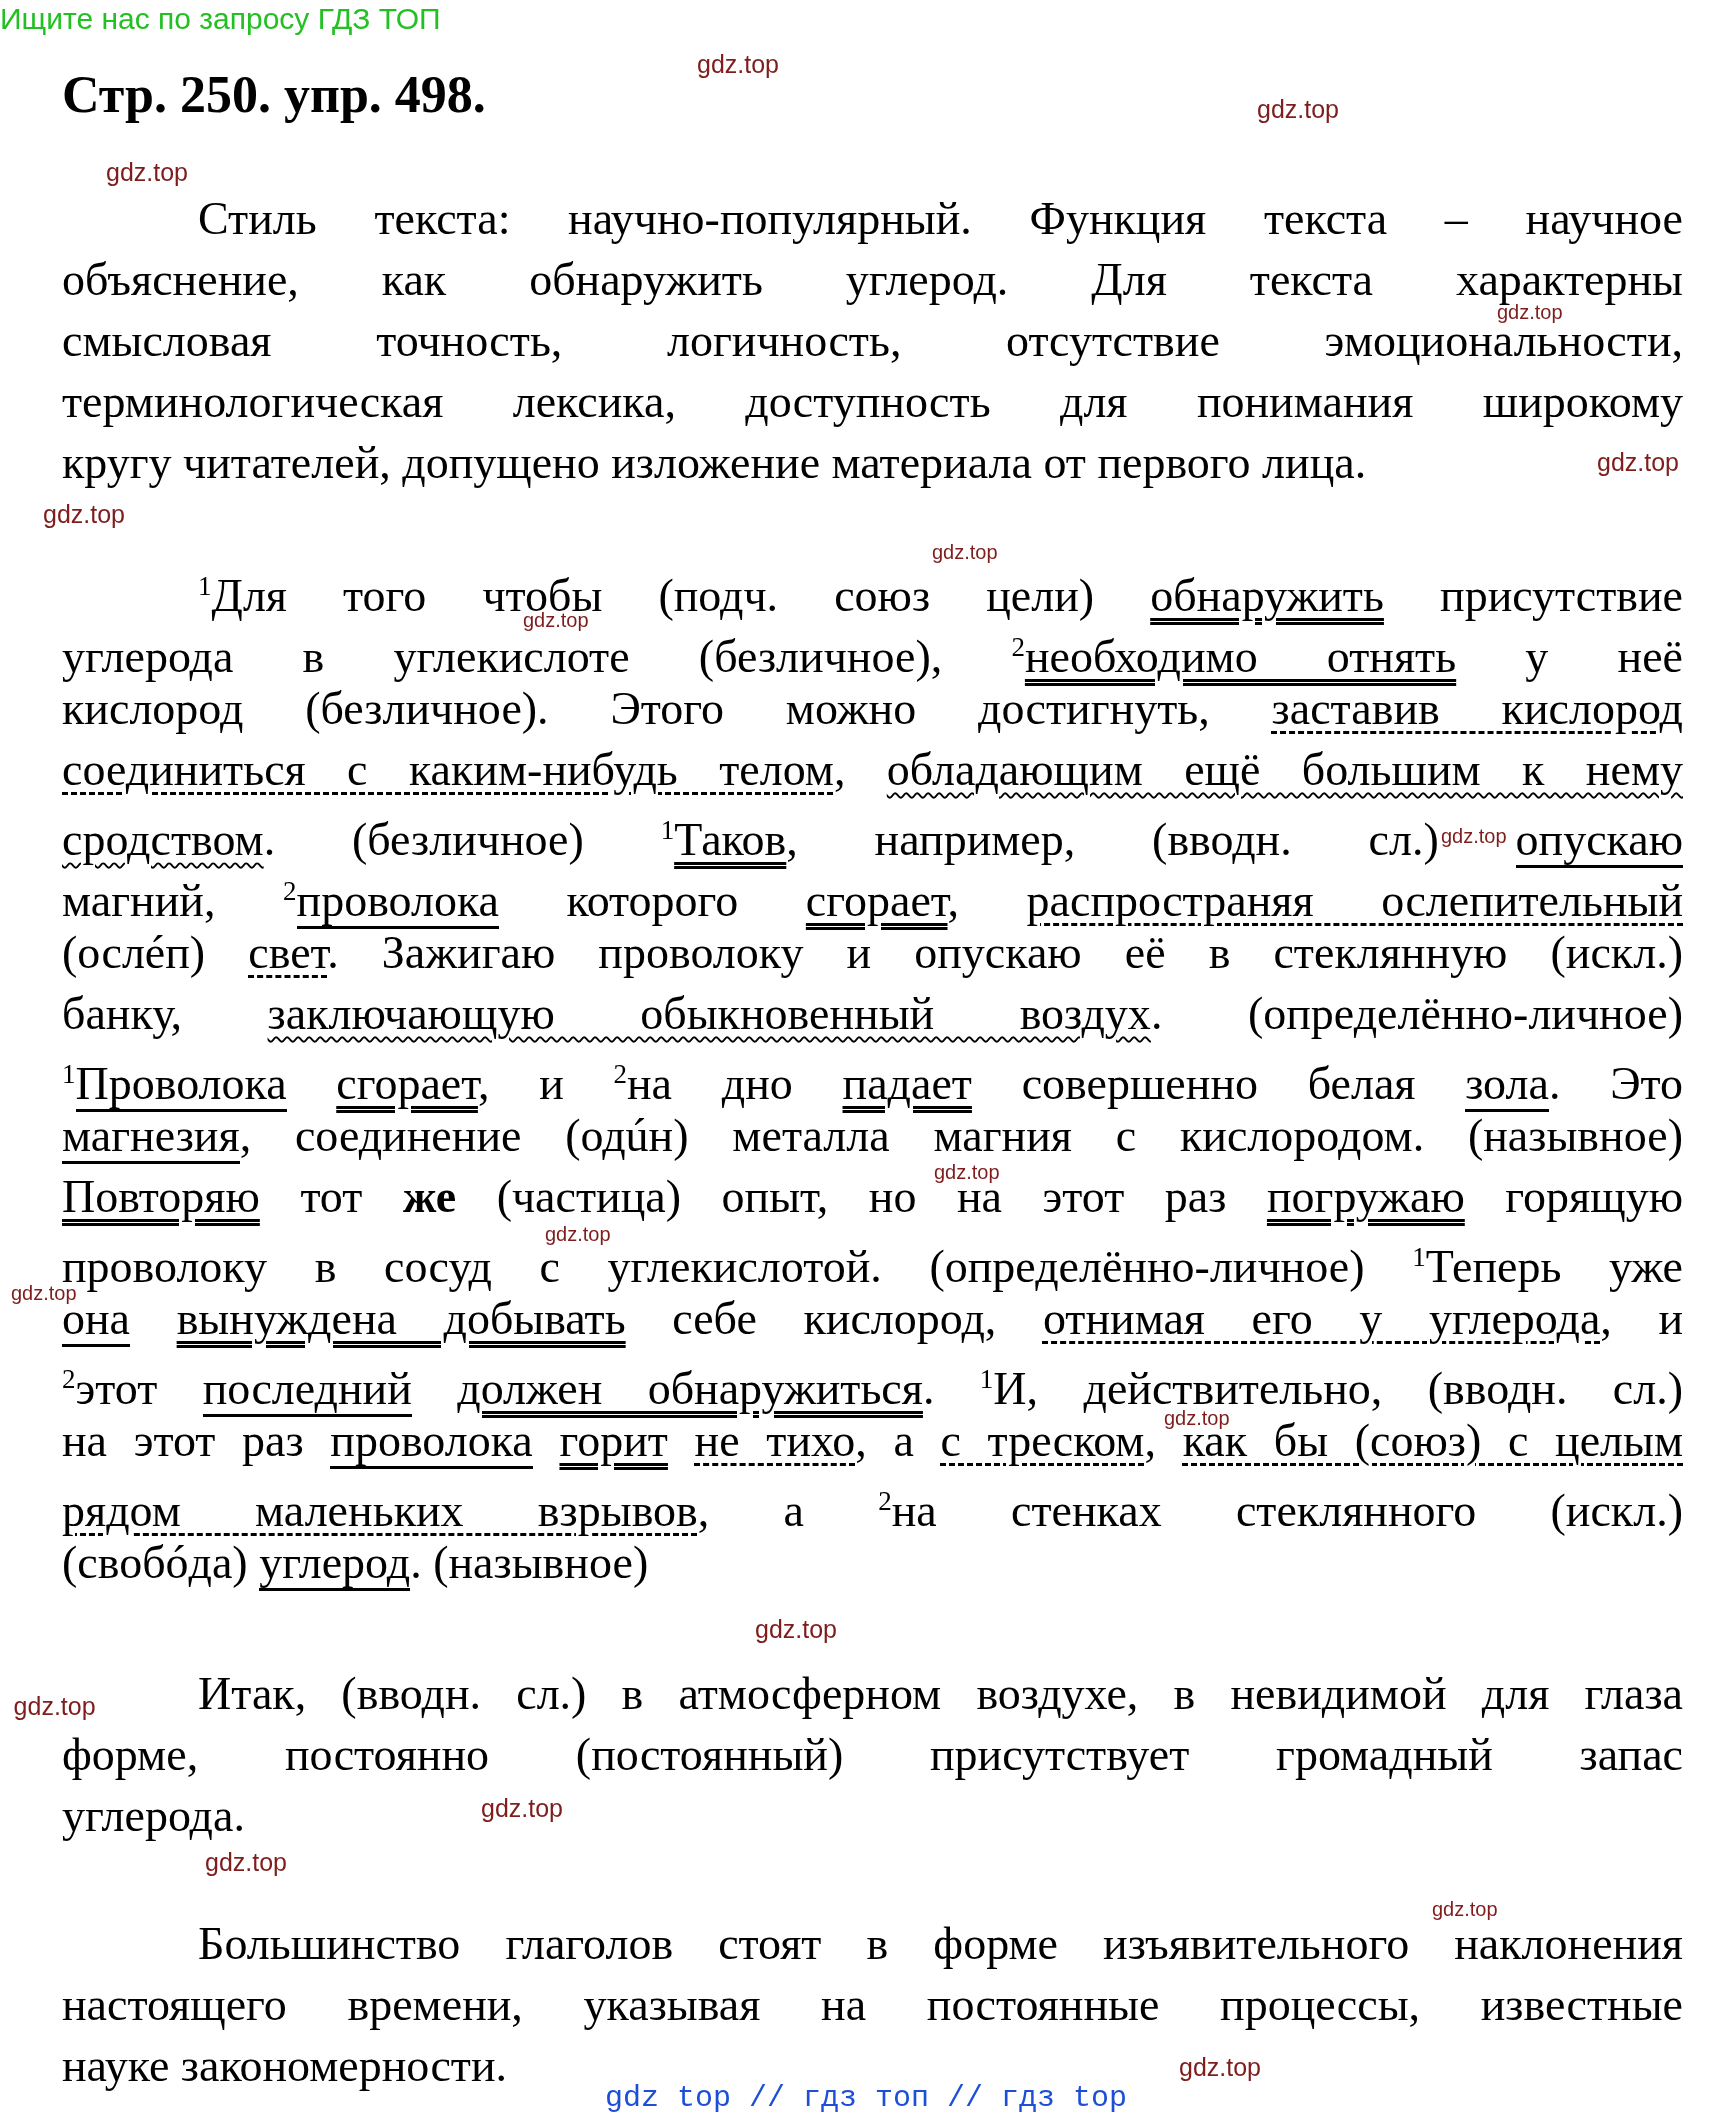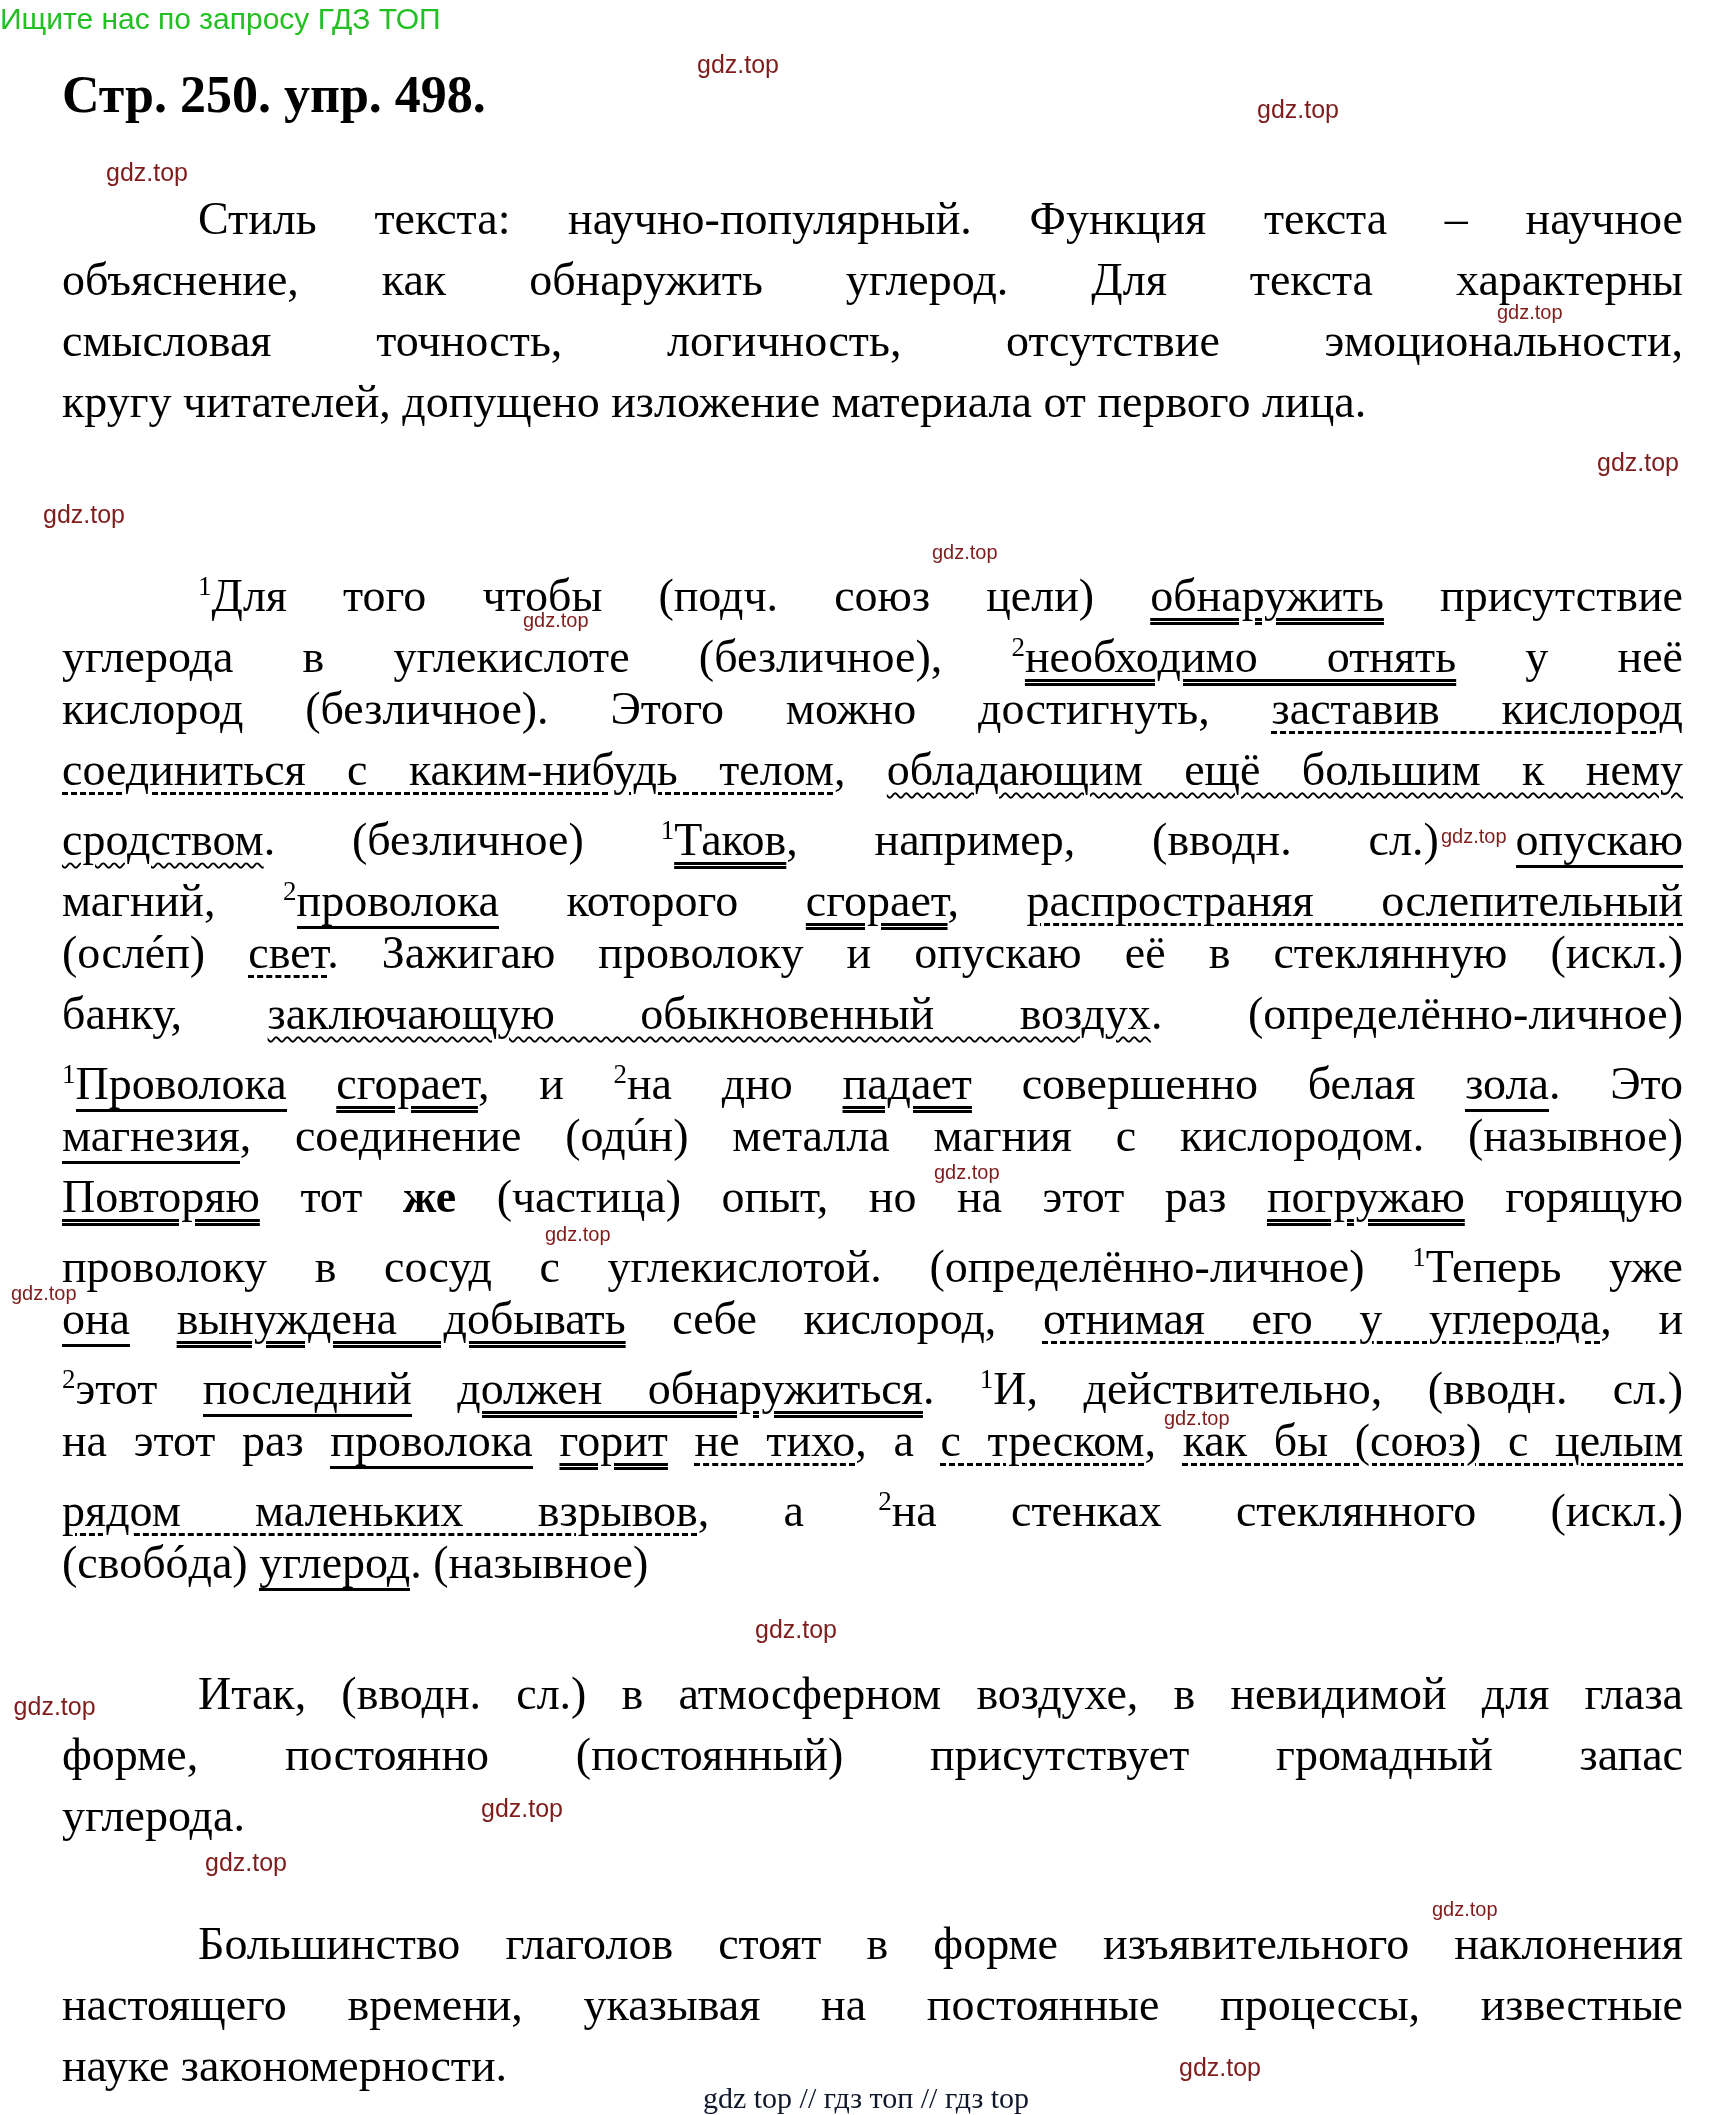--- a/index.html
+++ b/index.html
@@ -14,21 +14,21 @@
           text-align:justify; text-align-last:left; }
   .para .indent { display:inline-block; width:136px; }
   .line { display:block; text-align:justify; text-align-last:justify; white-space:nowrap; height:61px; }
   .line.last { text-align-last:left; }
   .u1 { border-bottom:3.6px solid #000; }
   .u2 { text-decoration: underline double; text-underline-offset:7.2px; text-decoration-thickness:2.7px; }
   .dash { text-decoration: underline dashed; text-underline-offset:7.2px; text-decoration-thickness:2.7px; }
   .wave { text-decoration: underline wavy; text-underline-offset:7.2px; text-decoration-thickness:1.8px; }
   b { font-weight:bold;margin-top:29px; }
   .footer { position:absolute; top:2081px; left:0; width:1732px; text-align:center;
-            font-family:Liberation Serif, serif; font-size:30px; color:#0f172a; }
+            font-family:Liberation Mono, monospace; font-size:30px; color:#1d4ed8; }
   sup { font-size:27px; }
 </style>
 </head>
 <body>
 
 <div class="banner">Ищите нас по запросу ГДЗ ТОП</div>
 <div class="title">Стр. 250. упр. 498.</div>
 
 <span class="wm" style="left:697px;top:50px">gdz.top</span>
 <span class="wm" style="left:1257px;top:95px">gdz.top</span>
@@ -47,20 +47,21 @@
 <span class="wm" style="left:13.6px;top:1692px">gdz.top</span>
 <span class="wm" style="left:481px;top:1794px">gdz.top</span>
 <span class="wm" style="left:205px;top:1848px">gdz.top</span>
 <span class="wm sm" style="left:1432px;top:1898px">gdz.top</span>
 <span class="wm" style="left:1179px;top:2053px">gdz.top</span>
 
 <div class="para" style="top:188px">
   <span class="line"><span class="indent"></span><span>Стиль текста: научно-популярный. Функция текста – научное</span></span>
   <span class="line">объяснение, как обнаружить углерод. Для текста характерны</span>
   <span class="line">смысловая точность, логичность, отсутствие эмоциональности,</span>
+  <span class="line">терминологическая лексика, доступность для понимания широкому</span>
   <span class="line last">кругу читателей, допущено изложение материала от первого лица.</span>
 </div>
 
 <div class="para" style="top:556px">
   <span class="line"><span class="indent"></span><sup>1</sup><span>Для того чтобы (подч. союз цели) </span><span class="u2">обнаружить</span><span> присутствие</span></span>
   <span class="line"><span>углерода в углекислоте (безличное), </span><sup>2</sup><span class="u2">необходимо отнять</span><span> у неё</span></span>
   <span class="line"><span>кислород (безличное). Этого можно достигнуть, </span><span class="dash">заставив кислород</span></span>
   <span class="line"><span class="dash">соединиться с каким-нибудь телом</span><span>, </span><span class="wave">обладающим ещё большим к нему</span></span>
   <span class="line"><span class="wave">сродством</span><span>. (безличное) </span><sup>1</sup><span class="u2">Таков</span><span>, например, (вводн. сл.) </span><span class="u1">опускаю</span></span>
   <span class="line"><span>магний, </span><sup>2</sup><span class="u1">проволока</span><span> которого </span><span class="u2">сгорает</span><span>, </span><span class="dash">распространяя ослепительный</span></span>

